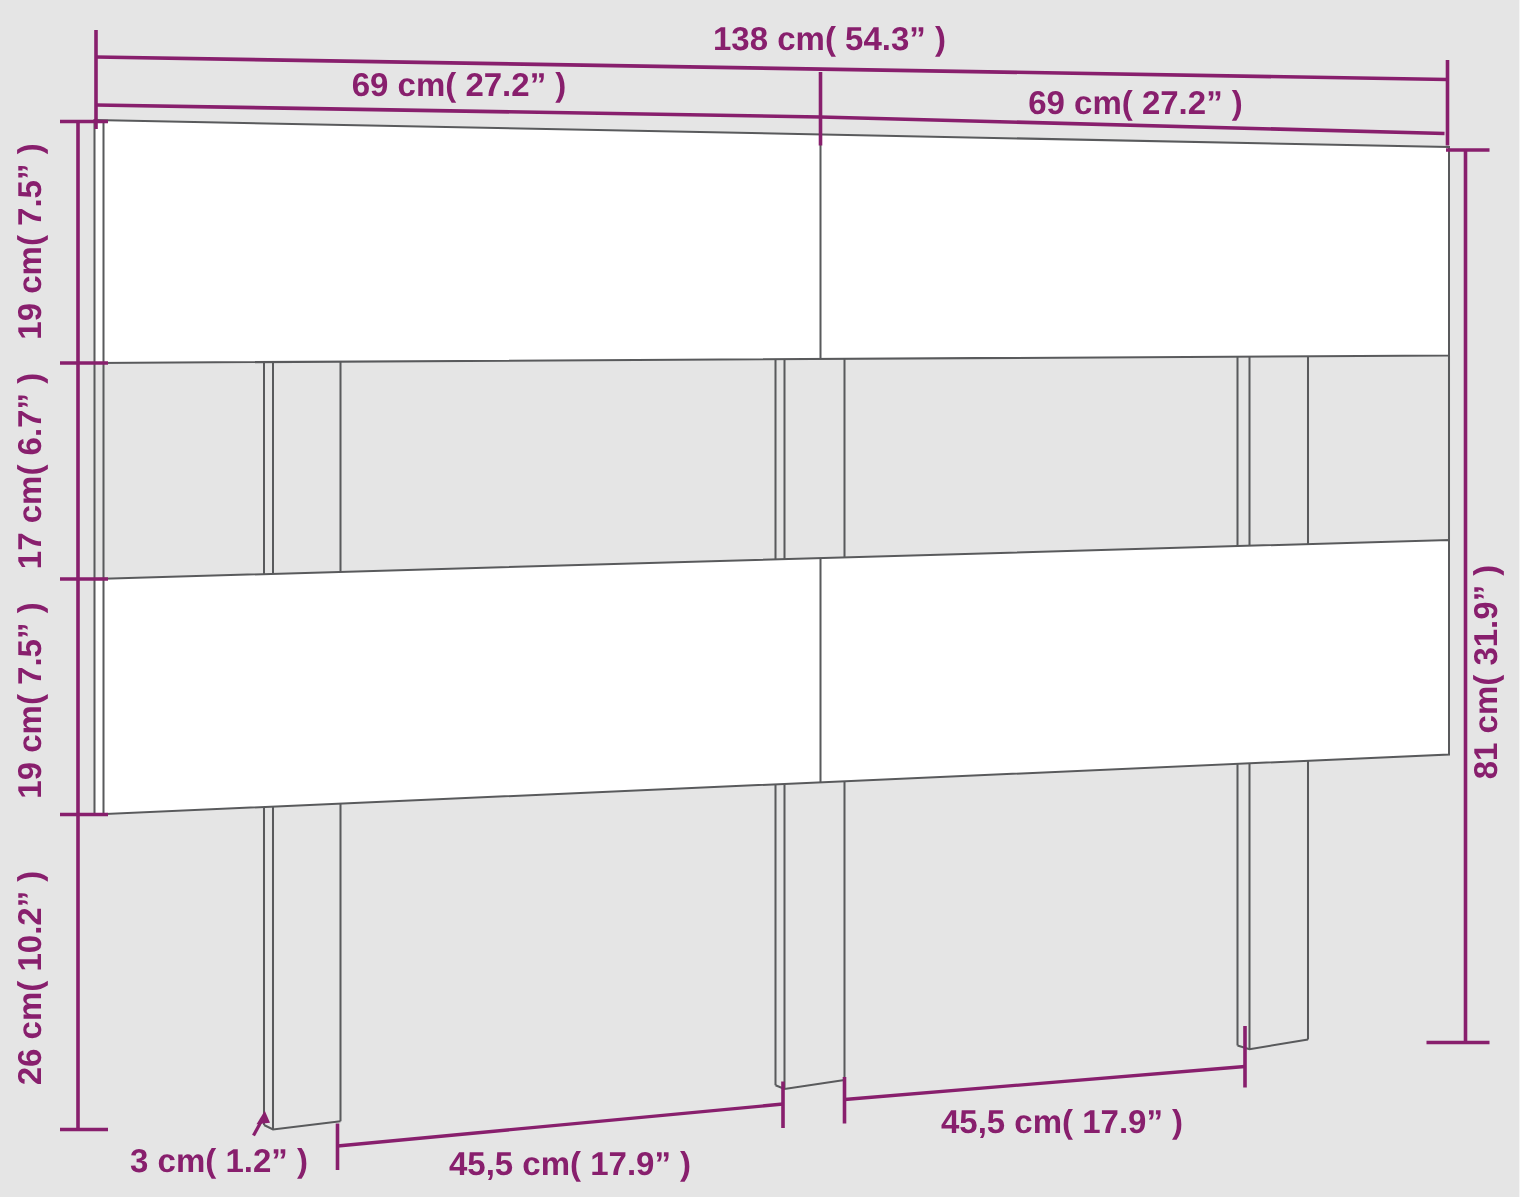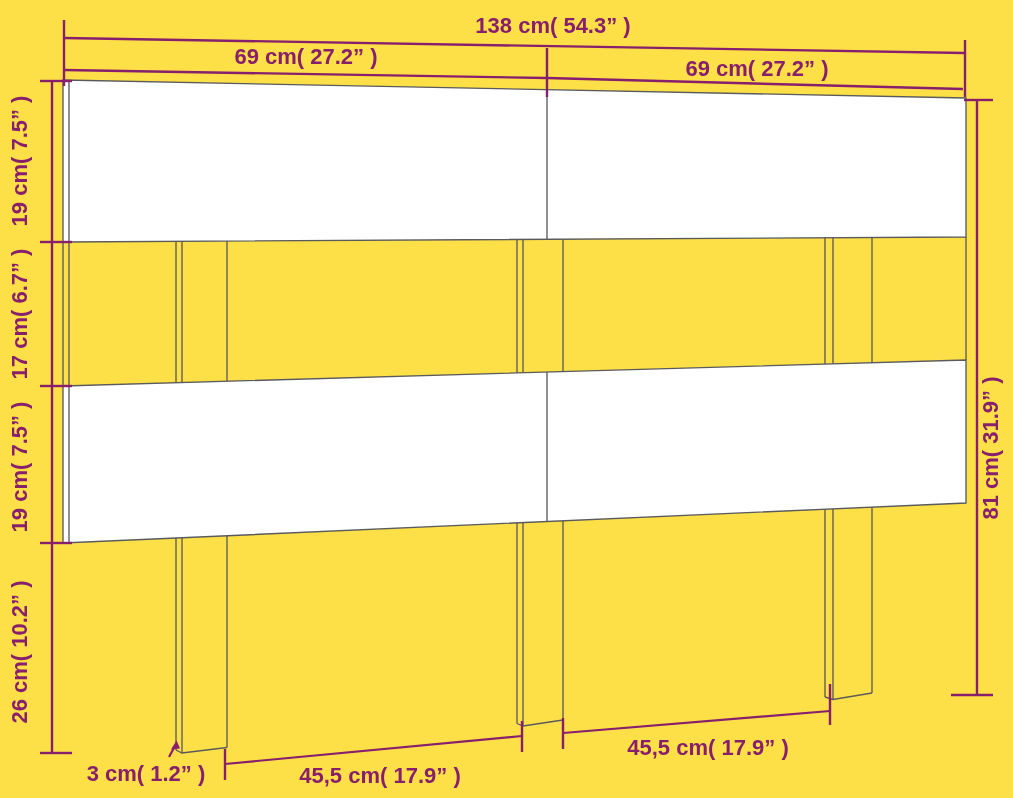--- a/index.html
+++ b/index.html
@@ -1,19 +1,19 @@
 <!DOCTYPE html>
 <html><head>
 <meta charset="utf-8">
 <style>
   html,body{margin:0;padding:0;background:#fff;}
   #stage{
     position:relative;
     width:1013px;height:798px;
-    background:#fde047;
+    background:#e5e5e5;
     font-family:"Liberation Sans", sans-serif;
     overflow:hidden;
   }
   svg{position:absolute;left:0;top:0;}
   .wood{stroke:#595a5c;stroke-width:1.35;fill:none;}
   .woodfill{stroke:#595a5c;stroke-width:1.35;fill:#ffffff;}
   .dim{stroke:#881F6D;stroke-width:2.4;fill:none;}
   .dimthin{stroke:#881F6D;stroke-width:2.2;fill:none;}
   .dimtext{
     fill:#881F6D;

